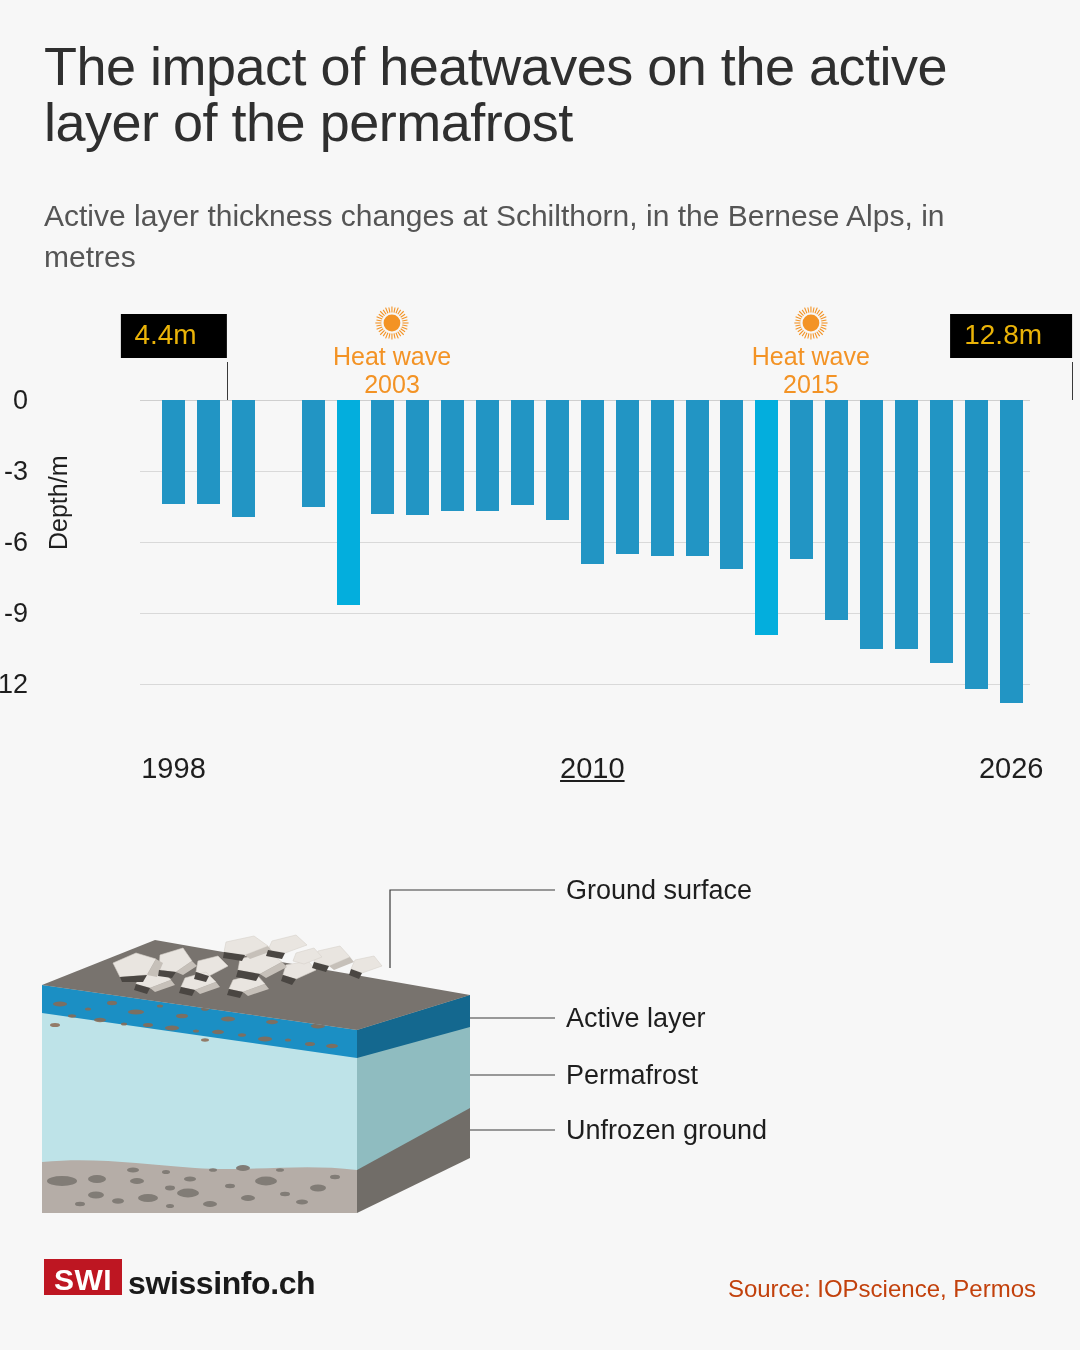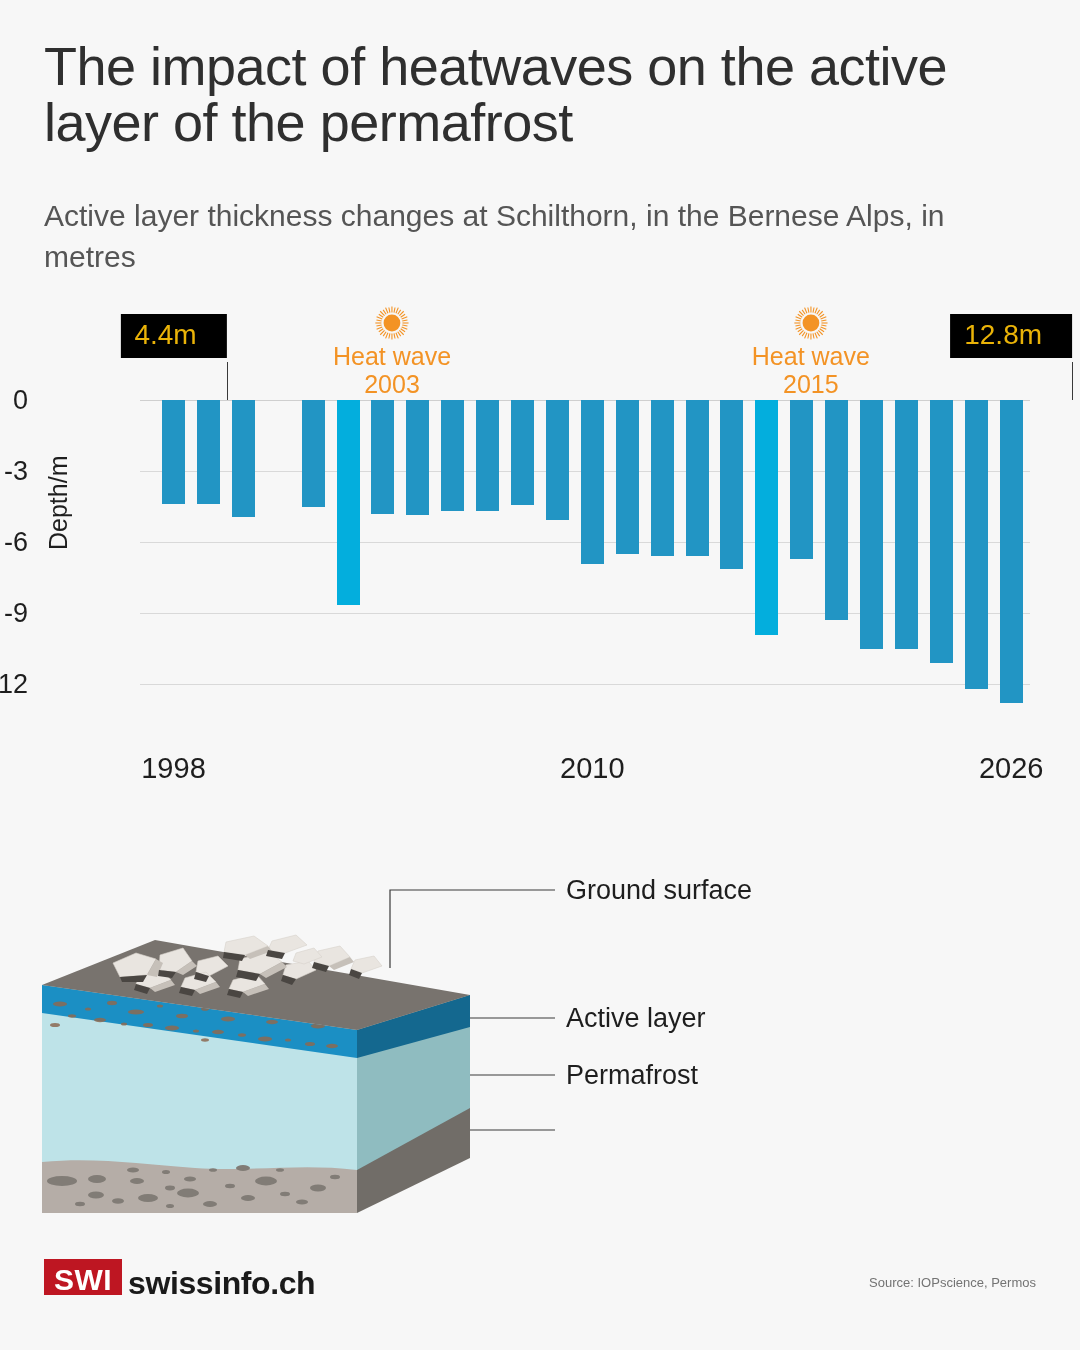--- a/index.html
+++ b/index.html
@@ -76,21 +76,21 @@
     position:absolute;left:44px;top:4px;
     background:#BE1622;color:#fff;font-size:30px;font-weight:bold;
     padding:6px 10px 0 10px;letter-spacing:0.5px;line-height:1;
   }
   .swi-word{
     position:absolute;left:128px;top:10px;
     font-size:32px;font-weight:bold;color:#1A1A1A;letter-spacing:-0.4px;
   }
   .source{
     position:absolute;right:44px;top:20px;
-    font-size:13px;color:#737373;
+    font-size:24px;color:#c2410c;
   }
 </style>
 </head>
 <body>
 
 <div class="page">
 
   <div class="title">The impact of heatwaves on the active layer of the permafrost</div>
   <div class="subtitle">Active layer thickness changes at Schilthorn, in the Bernese Alps, in metres</div>
 
@@ -196,21 +196,21 @@
               <line x1="22.83" y1="8.27" x2="25.78" y2="3.86" stroke="#F39325" stroke-width="1.1"></line>
               <line x1="24.42" y1="9.58" x2="28.74" y2="5.26" stroke="#F39325" stroke-width="1.1"></line>
               <line x1="25.73" y1="11.17" x2="30.14" y2="8.22" stroke="#F39325" stroke-width="1.1"></line>
               <line x1="26.70" y1="12.98" x2="32.34" y2="10.65" stroke="#F39325" stroke-width="1.1"></line>
               <line x1="27.30" y1="14.95" x2="32.50" y2="13.92" stroke="#F39325" stroke-width="1.1"></line>
               <circle cx="17" cy="17" r="8.4" fill="#F39325"></circle>
             </svg></span><div class="txt">Heat wave</div><div class="txt">2015</div></div>
       </div>
     <div id="xaxis-layer">
         <div class="xtick" style="left: 173.5px; top: 452px;">1998</div>
-        <div class="xtick" style="left: 592.324px; top: 452px;">2010</div>
+        <div class="xtick" style="left: 592.324px; top: 452px; text-decoration: underline;">2010</div>
         <div class="xtick" style="left: 1011.15px; top: 452px;">2026</div>
       </div>
     <div id="yaxis-layer">
         <div class="ytick" style="top: 100px;">0</div>
         <div class="ytick" style="top: 171.111px;">-3</div>
         <div class="ytick" style="top: 242.222px;">-6</div>
         <div class="ytick" style="top: 313.333px;">-9</div>
         <div class="ytick" style="top: 384.444px;">-12</div>
       </div>
   </div>
@@ -338,20 +338,21 @@
         <path d="M390,148 L390,70 L555,70"></path>
         <path d="M470,198 L555,198"></path>
         <path d="M470,255 L555,255"></path>
         <path d="M470,310 L555,310"></path>
       </g>
     </svg>
 
     <div class="dlabel" style="left:566px;top:70px;">Ground surface</div>
     <div class="dlabel" style="left:566px;top:198px;">Active layer</div>
     <div class="dlabel" style="left:566px;top:255px;">Permafrost</div>
+    <div class="dlabel" style="left:566px;top:310px;">Unfrozen ground</div>
   </div>
 
   <div class="footer">
     <div class="swi-logo">SWI</div>
     <div class="swi-word">swissinfo.ch</div>
     <div class="source">Source: IOPscience, Permos</div>
   </div>
 
 </div>
 

